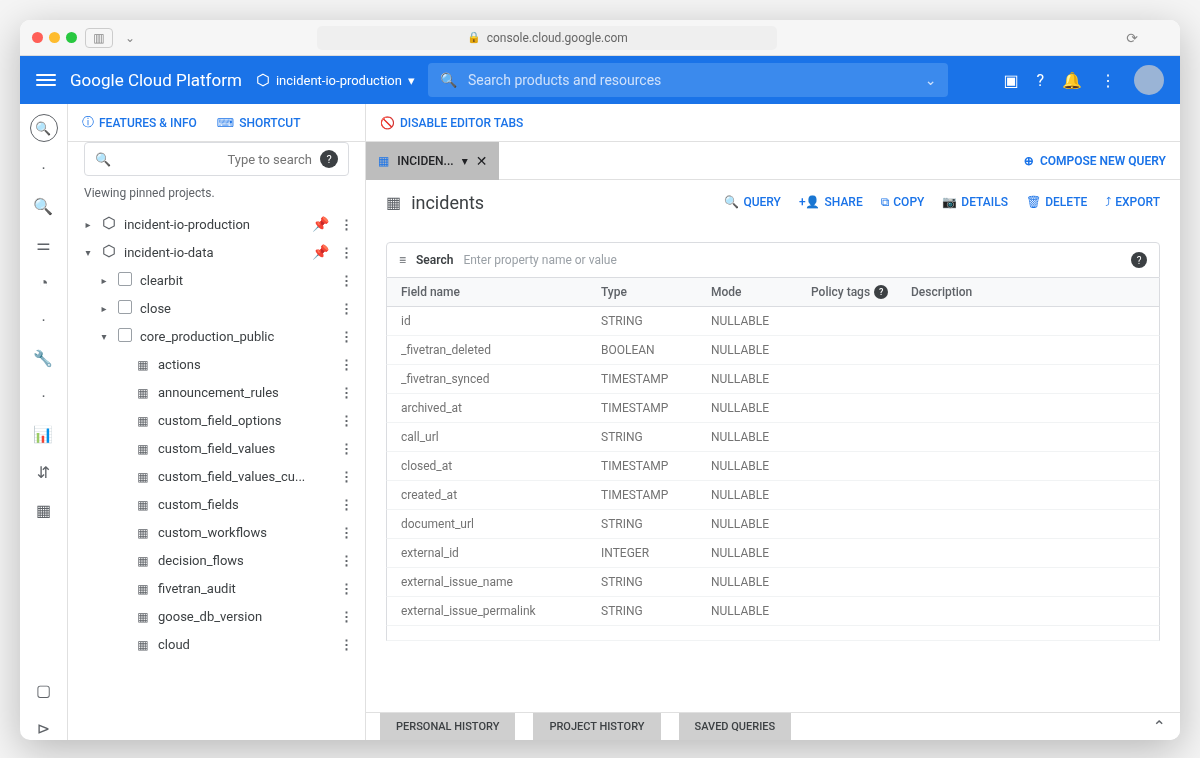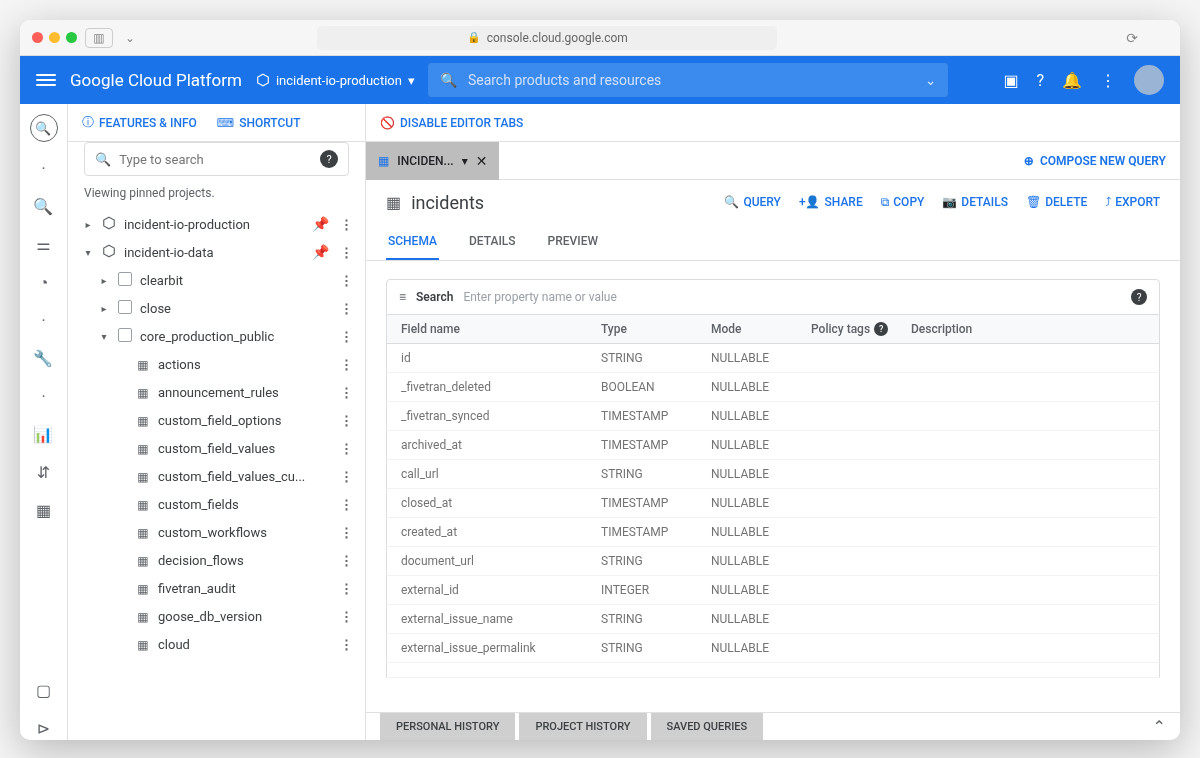--- a/index.html
+++ b/index.html
@@ -36,21 +36,21 @@
 .rail .spacer { flex:1; }
 .rail .circ { width:28px; height:28px; border:1.5px solid #5f6368; border-radius:50%; }
 
 .panel { width:298px; border-right:1px solid #e0e0e0; display:flex; flex-direction:column; overflow:hidden; }
 .toolbar { height:38px; border-bottom:1px solid #e0e0e0; display:flex; align-items:center; padding:0 14px; gap:20px; font-size:12px; color:#1a73e8; font-weight:500; }
 .toolbar span { display:flex; align-items:center; gap:5px; cursor:pointer; }
 .phead { display:flex; align-items:center; justify-content:space-between; padding:12px 16px 10px; }
 .phead h3 { font-size:17px; font-weight:400; color:#3c4043; }
 .phead .add { color:#1a73e8; font-size:12px; font-weight:600; display:flex; align-items:center; gap:4px; cursor:pointer; }
 .psearch { margin:0 16px 10px; height:34px; border:1px solid #dadce0; border-radius:4px; display:flex; align-items:center; padding:0 10px; gap:8px; color:#5f6368; font-size:13px; }
-.psearch input { border:none; outline:none; flex:1; font-size:13px; }
+.psearch input { border:none; outline:none; flex:1; font-size:13px;text-align:right; }
 .psearch .hint { width:18px; height:18px; background:#3c4043; border-radius:50%; color:#fff; font-size:11px; display:flex; align-items:center; justify-content:center; }
 .pnote { padding:0 16px 10px; font-size:12px; color:#5f6368; }
 .tree { flex:1; overflow-y:auto; padding:0 8px 10px 8px; font-size:13px; color:#3c4043; }
 .tree-row { display:flex; align-items:center; height:28px; gap:6px; padding-left:6px; border-radius:4px; cursor:pointer; }
 .tree-row .arrow { width:12px; text-align:center; color:#5f6368; font-size:10px; }
 .tree-row .ico { width:18px; text-align:center; color:#5f6368; }
 .tree-row .sq { width:14px; height:14px; border:1.5px solid #9aa0a6; border-radius:2px; display:inline-block; }
 .tree-row .lbl { flex:1; white-space:nowrap; overflow:hidden; text-overflow:ellipsis; }
 .tree-row .pin { color:#1a73e8; font-size:14px; }
 .tree-row .more { color:#5f6368; font-weight:bold; padding:0 4px; }
@@ -80,21 +80,21 @@
 .content h3 { font-size:17px; font-weight:400; color:#3c4043; margin-bottom:14px; }
 .filter { height:36px; border:1px solid #dadce0; border-radius:4px 4px 0 0; display:flex; align-items:center; padding:0 12px; gap:10px; font-size:12px; color:#5f6368; }
 .filter .flbl { font-weight:600; color:#3c4043; }
 .filter .q { margin-left:auto; width:16px; height:16px; border-radius:50%; background:#3c4043; color:#fff; font-size:10px; display:flex; align-items:center; justify-content:center; }
 .thead, .trow { display:grid; grid-template-columns:200px 110px 100px 100px 1fr; font-size:12px; padding:7px 14px; border-bottom:1px solid #f1f3f4; }
 .thead { background:#f8f9fa; color:#5f6368; font-weight:500; border:1px solid #dadce0; border-top:none; }
 .trow { color:#737373; border-left:1px solid #dadce0; border-right:1px solid #dadce0; }
 .thead .pt { display:flex; align-items:center; gap:4px; }
 .thead .pt .q2 { width:14px; height:14px; border-radius:50%; background:#3c4043; color:#fff; font-size:9px; display:flex; align-items:center; justify-content:center; }
 
-.footer { height:28px; background:#fff; border-top:1px solid #e0e0e0; display:flex; align-items:center; gap:4px; padding:0 14px; }
+.footer { height:28px; background:#fff; border-top:1px solid #e0e0e0; display:flex; align-items:center; gap:18px; padding:0 14px; }
 .footer .chip { height:28px; padding:0 16px; background:#cfcfcf; display:flex; align-items:center; font-size:11px; color:#3c4043; font-weight:500; cursor:pointer; }
 .footer .chev { margin-left:auto; color:#5f6368; cursor:pointer; }
 </style>
 </head>
 <body>
 
 <div class="window">
 
   <div class="chrome">
     <div class="dots">
@@ -326,25 +326,20 @@
               <span>🗑</span>
               <span>DELETE</span>
             </span>
           <span>
               <span>⤴</span>
               <span>EXPORT</span>
             </span>
         </div>
       </div>
 
-      <div class="subtabs">
-        <div class="active">SCHEMA</div>
-        <div>DETAILS</div>
-        <div>PREVIEW</div>
-      </div>
 
       <div class="content">
         <div class="filter">
           <span>≡</span>
           <span class="flbl">Search</span>
           <span style="color:#9aa0a6">Enter property name or value</span>
           <span class="q">?</span>
         </div>
         <div class="thead">
           <div>Field name</div>

